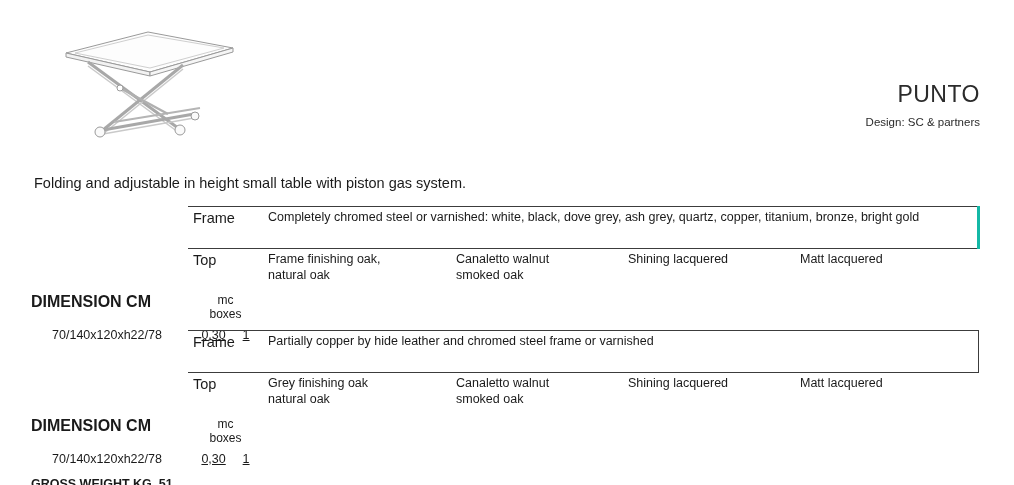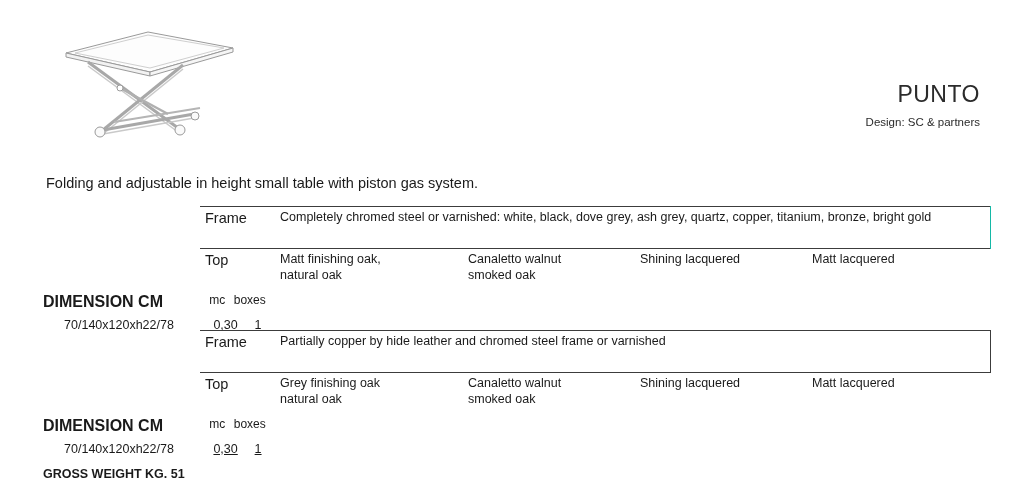--- a/index.html
+++ b/index.html
@@ -45,38 +45,36 @@
     margin-top: 9px;
   }
 
   
   .intro-text {
     position: absolute;
     left: 34px;
     top: 175px;
     font-size: 14.5px;
     color: #1a1a1a;
-    margin-left: 12px;
   }
 
   
   .spec-block {
     position: absolute;
     left: 26px;
     width: 952px;
   }
   #block-1 { top: 206px; }
   #block-2 { top: 330px; }
 
   table.spec {
     border-collapse: collapse;
     table-layout: fixed;
     width: 952px;
     font-size: 12.5px;
-    margin-left: 12px;
   }
   table.spec td {
     vertical-align: top;
     padding: 3px 5px 4px 5px;
     border: 0;
   }
   
   col.c-label { width: 162px; }
   col.c-key   { width: 75px; }
   col.c-a     { width: 188px; }
@@ -117,20 +115,21 @@
     border-left: 1px solid #3c3c3c;
     border-right: 1px solid #3c3c3c;
     border-top: 1px solid #3c3c3c;
     text-align: center;
     font-size: 12px;
     padding: 2px 2px;
   }
   td.mc-head .mc-inner {
     display: flex;
     justify-content: space-around;
+    flex-direction: column;
   }
   td.dim-value {
     border-top: 1px solid #3c3c3c;
     border-bottom: 1px solid #3c3c3c;
     padding-left: 4px;
     font-size: 12.5px;
     text-align: center;
   }
   td.mc-value {
     border-left: 1px solid #3c3c3c;
@@ -210,26 +209,26 @@
         <col class="c-key">
         <col class="c-a">
         <col class="c-b">
         <col class="c-c">
         <col class="c-d">
     </colgroup>
     <tbody>
       <tr class="row-frame line-top">
         <td class="spacer"></td>
         <td class="key-cell bordered-area">Frame</td>
-        <td class="val-cell bordered-area" colspan="4" style="border-right:1px solid #14b8a6;white-space:pre-line;">Completely chromed steel or varnished: white, black, dove grey, ash grey, quartz, copper, titanium, bronze, bright gold</td>
+        <td class="val-cell bordered-area" colspan="4" style="border-right:3px solid #14b8a6;white-space:pre-line;">Completely chromed steel or varnished: white, black, dove grey, ash grey, quartz, copper, titanium, bronze, bright gold</td>
       </tr>
       <tr class="row-top">
         <td class="spacer"></td>
         <td class="key-cell" style="border-top:1px solid #3c3c3c;">Top</td>
-        <td class="val-cell" style="border-top:1px solid #3c3c3c;white-space:pre-line;">Matt finishing oak,
+        <td class="val-cell" style="border-top:1px solid #3c3c3c;white-space:pre-line;">Frame finishing oak,
 natural oak</td>
         <td class="val-cell" style="border-top:1px solid #3c3c3c;white-space:pre-line;">Canaletto walnut
 smoked oak</td>
         <td class="val-cell" style="border-top:1px solid #3c3c3c;white-space:pre-line;">Shining lacquered</td>
         <td class="val-cell" style="border-top:1px solid #3c3c3c;white-space:pre-line;">Matt lacquered</td>
       </tr>
       <tr>
         <td class="dim-label">DIMENSION CM</td>
         <td class="mc-head">
           <span class="mc-inner">

